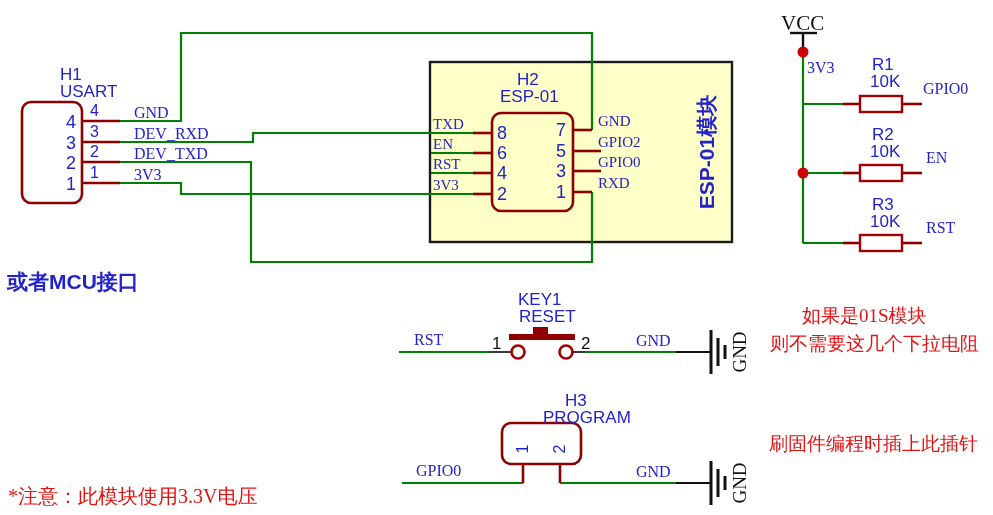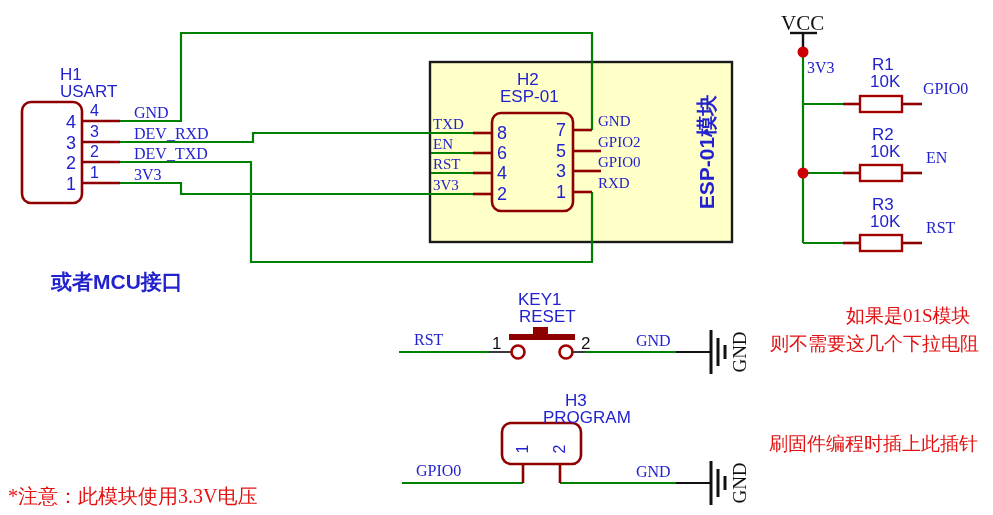--- a/index.html
+++ b/index.html
@@ -130,21 +130,21 @@
   <span class="t sans blue" style="left:66px;top:113px;font-size:18px;">4</span>
   <span class="t sans blue" style="left:66px;top:134px;font-size:18px;">3</span>
   <span class="t sans blue" style="left:66px;top:154px;font-size:18px;">2</span>
   <span class="t sans blue" style="left:66px;top:175px;font-size:18px;">1</span>
 
   <span class="t serif blue" style="left:134px;top:105px;font-size:16px;">GND</span>
   <span class="t serif blue" style="left:134px;top:126px;font-size:16px;">DEV_RXD</span>
   <span class="t serif blue" style="left:134px;top:146px;font-size:16px;">DEV_TXD</span>
   <span class="t serif blue" style="left:134px;top:167px;font-size:16px;">3V3</span>
 
-  <span class="t sans blue sb" style="left:7px;top:271px;font-size:21px;margin-left:44px;">或者MCU接口</span>
+  <span class="t sans blue sb" style="left:7px;top:271px;font-size:21px;">或者MCU接口</span>
 
   <span class="t sans blue" style="left:517px;top:71px;font-size:17px;">H2</span>
   <span class="t sans blue" style="left:500px;top:88px;font-size:17px;">ESP-01</span>
   <span class="vt sans blue sb" style="left:706px;top:152px;font-size:21px;">ESP-01模块</span>
 
   <span class="t serif blue" style="left:433px;top:117px;font-size:15px;">TXD</span>
   <span class="t serif blue" style="left:433px;top:137px;font-size:15px;">EN</span>
   <span class="t serif blue" style="left:433px;top:157px;font-size:15px;">RST</span>
   <span class="t serif blue" style="left:433px;top:178px;font-size:15px;">3V3</span>
 
@@ -188,17 +188,17 @@
 
   <span class="t sans blue" style="left:529px;top:392px;font-size:17px;margin-left:36px;">H3</span>
   <span class="t sans blue" style="left:529px;top:409px;font-size:17px;margin-left:14px;">PROGRAM</span>
   <span class="vt sans blue" style="left:523px;top:449px;font-size:16px;">1</span>
   <span class="vt sans blue" style="left:560px;top:449px;font-size:16px;">2</span>
   <span class="t serif blue" style="left:416px;top:463px;font-size:16px;">GPIO0</span>
   <span class="t serif blue" style="left:636px;top:464px;font-size:16px;">GND</span>
   <span class="vt serif black" style="left:739px;top:483px;font-size:19px;">GND</span>
 
   <span class="t serif red" style="left:8px;top:452px;font-size:20px;margin-top:34px;">*注意：此模块使用3.3V电压</span>
-  <span class="t serif red" style="left:802px;top:306px;font-size:19px;margin-left:44px;">如果是01S模块</span>
+  <span class="t serif red" style="left:802px;top:306px;font-size:19px;">如果是01S模块</span>
   <span class="t serif red" style="left:746px;top:334px;font-size:19px;margin-left:24px;">则不需要这几个下拉电阻</span>
   <span class="t serif red" style="left:769px;top:434px;font-size:19px;">刷固件编程时插上此插针</span>
 
 </div>
 
 </body></html>

